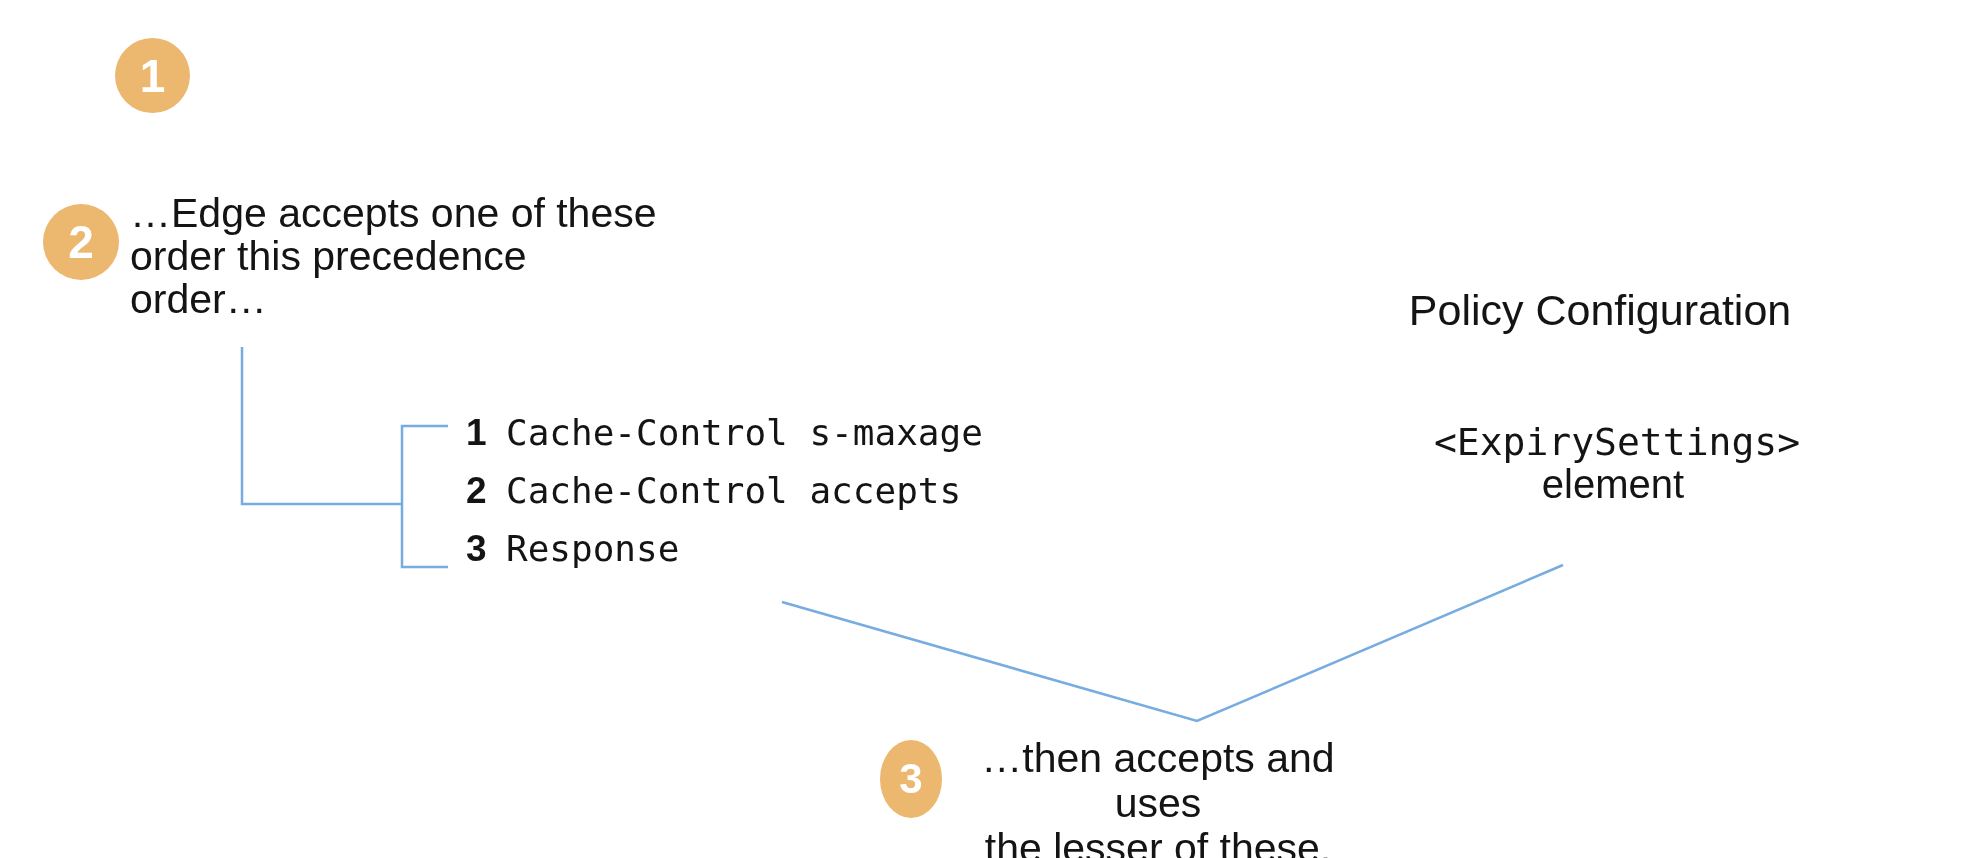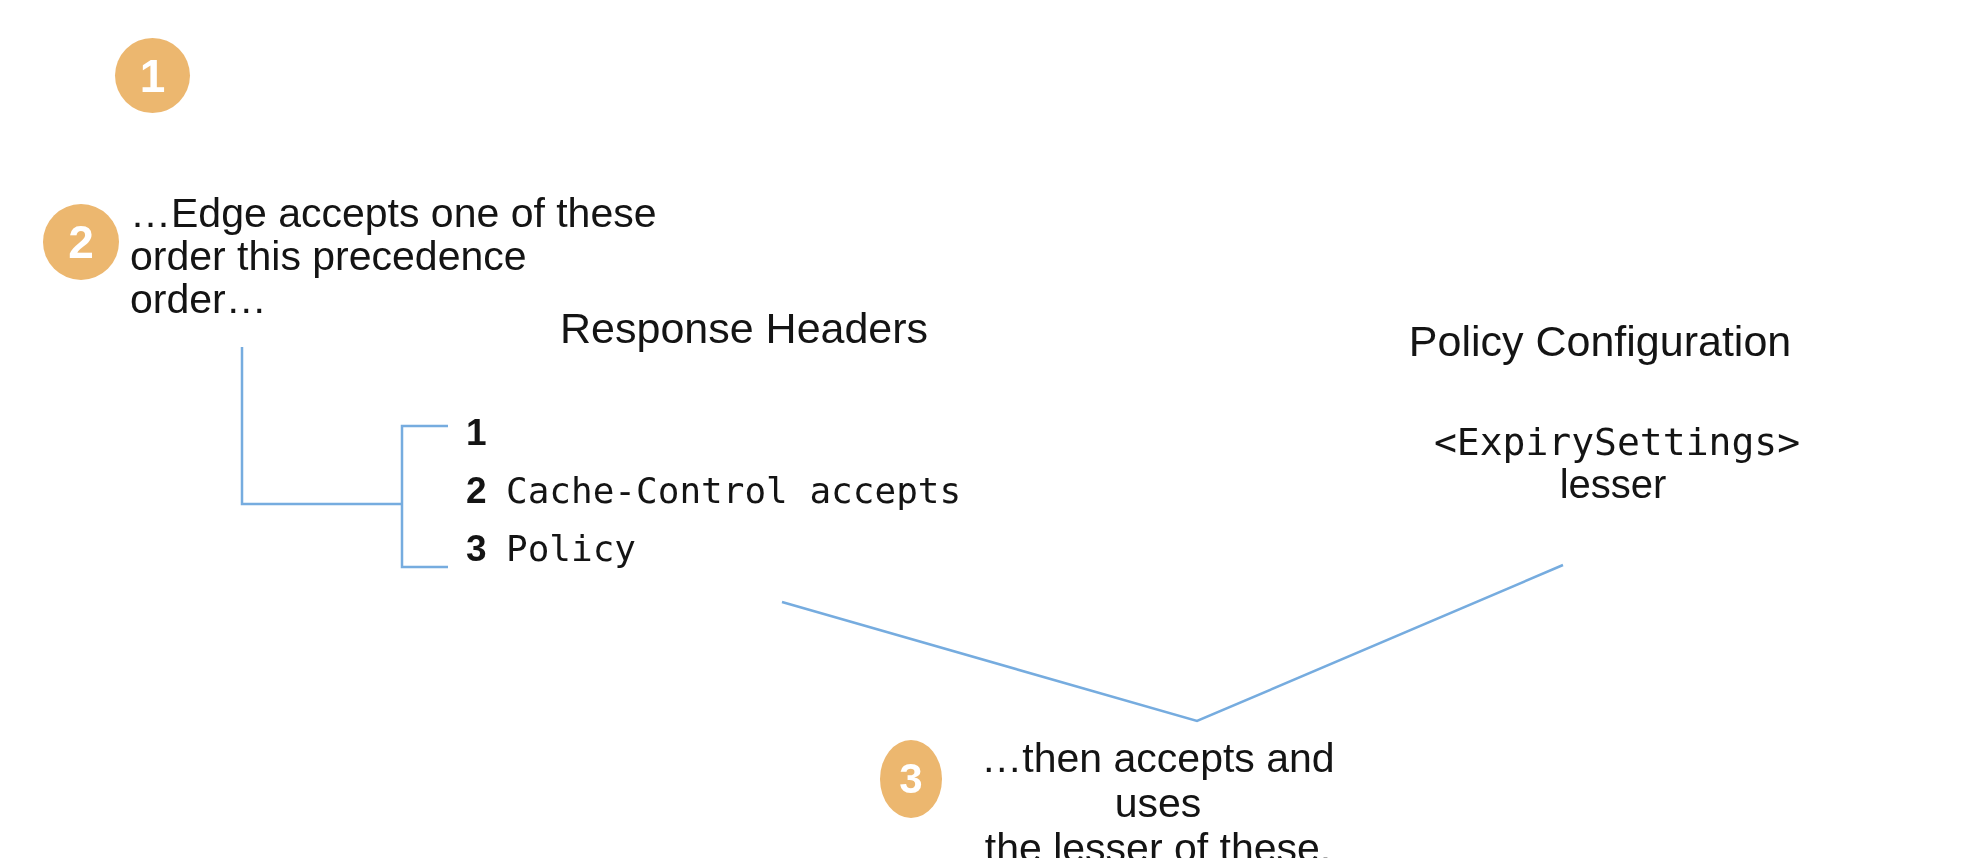--- a/index.html
+++ b/index.html
@@ -42,21 +42,21 @@
   .step2-text { left: 130px; top: 192px; }
   .step3-text { left: 958px; top: 736px; width: 400px; text-align: center; line-height: 45px; white-space: normal; }
   .mono { font-family: "DejaVu Sans Mono", monospace; }
   .col-title {
     position: absolute;
     font-size: 43px;
     text-align: center;
     white-space: nowrap;
   }
   .rh-title { left: 560px; top: 304px; width: 345px; }
-  .pc-title { left: 1405px; top: 317px; width: 390px; }
+  .pc-title { left: 1405px; top: 286px; width: 390px; }
   .precedence-list {
     position: absolute;
     left: 466px; top: 410px;
   }
   .list-item {
     display: flex;
     align-items: baseline;
     height: 58px;
     line-height: 46px;
   }
@@ -103,39 +103,39 @@
 
   <div class="badge badge-2">
     <span>2</span>
   </div>
   <div class="annotation step2-text">
     <div>…Edge accepts one of these</div>
     <div>order this precedence</div>
     <div>order…</div>
   </div>
 
-  <div class="col-title rh-title">Response Headers</div>
 
   <div class="precedence-list">
     <div class="list-item">
       <span class="num">1</span>
+      <span class="code">Cache-Control s-maxage</span>
     </div>
     <div class="list-item">
       <span class="num">2</span>
       <span class="code">Cache-Control accepts</span>
     </div>
     <div class="list-item">
       <span class="num">3</span>
-      <span class="code">Policy</span>
+      <span class="code">Response</span>
     </div>
   </div>
 
   <div class="col-title pc-title">Policy Configuration</div>
   <div class="expiry-code">&lt;ExpirySettings&gt;</div>
-  <div class="element-caption">lesser</div>
+  <div class="element-caption">element</div>
 
   <div class="badge badge-3">
     <span>3</span>
   </div>
   <div class="annotation step3-text">
     <div>…then accepts and uses</div>
     <div>the lesser of these.</div>
   </div>
 
 </div>

